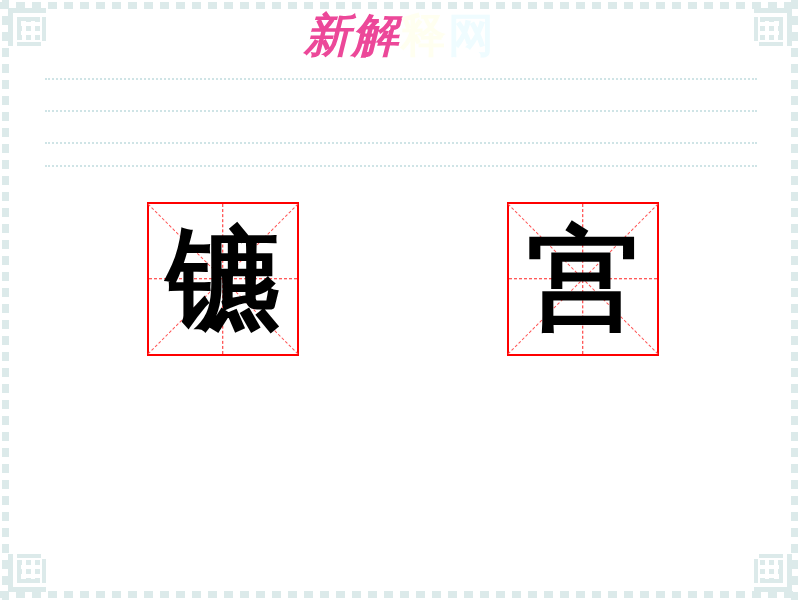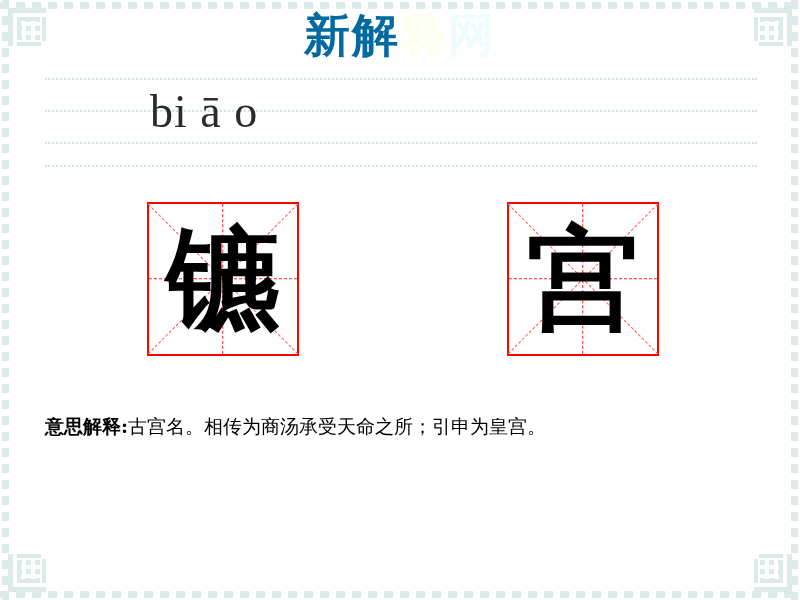--- a/index.html
+++ b/index.html
@@ -59,21 +59,21 @@
   }
   .watermark-inner {
     display: inline-block;
     font-family: "DejaVu Sans", sans-serif;
     font-size: 46px;
     font-weight: bold;
     letter-spacing: 2px;
     line-height: 1;
     white-space: nowrap;
   }
-  .wm-a { color: #0369a1; }
+  .wm-a { color: #ec4899; font-style: italic; }
   .wm-b { color: #fffff0; }
   .wm-c { color: #effcff; }
 
   
   .pinyin-grid {
     position: absolute;
     left: 45px;
     top: 78px;
     width: 712px;
     height: 88px;
@@ -290,21 +290,20 @@
       <span class="wm-a">新解</span><span class="wm-b">释</span><span class="wm-c">网</span>
     </span>
   </div>
 
   <div class="pinyin-grid">
     <div class="guide-line l1"></div>
     <div class="guide-line l2"></div>
     <div class="guide-line l3"></div>
     <div class="guide-line l4"></div>
     <div class="pinyin-row">
-      <div class="pinyin pinyin-left">bi ā o</div>
     </div>
   </div>
 
   <div class="char-boxes">
 
     <div class="char-cell cell-left">
       <div class="grid-line grid-d1"></div>
       <div class="grid-line grid-d2"></div>
       <div class="grid-line grid-v"></div>
       <div class="grid-line grid-h"></div>
@@ -314,17 +313,14 @@
     <div class="char-cell cell-right">
       <div class="grid-line grid-d1"></div>
       <div class="grid-line grid-d2"></div>
       <div class="grid-line grid-v"></div>
       <div class="grid-line grid-h"></div>
       <div class="hanzi">宫</div>
     </div>
 
   </div>
 
-  <div class="meaning">
-    <span class="meaning-label">意思解释:</span><span class="meaning-text">古宫名。相传为商汤承受天命之所；引申为皇宫。</span>
-  </div>
 
 </div>
 
 </body></html>

